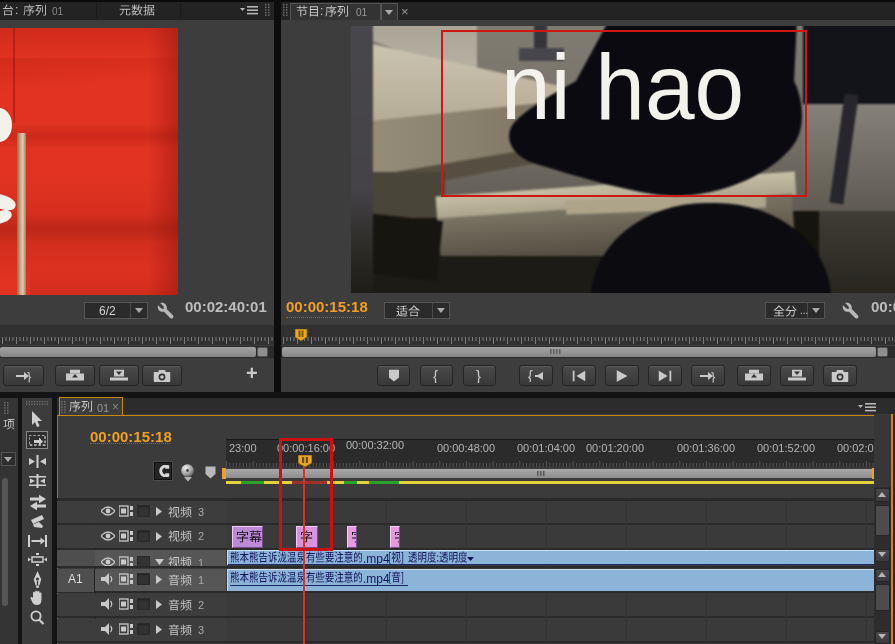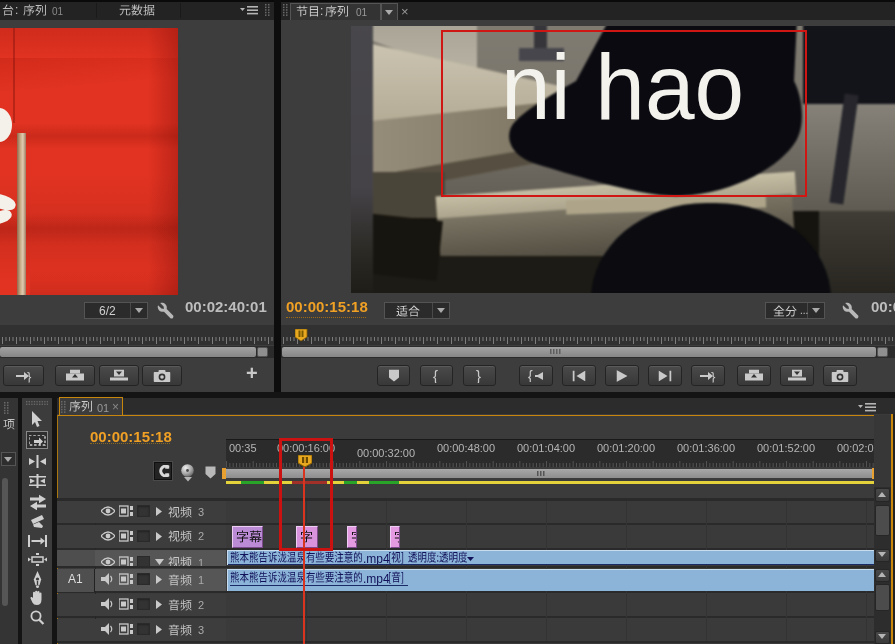--- a/index.html
+++ b/index.html
@@ -663,26 +663,26 @@
       <circle cx="6.5" cy="6.5" r="1.4" fill="#4a4a4a"></circle>
     </svg>
 <svg class="abs" style="left:184px;top:477px" width="9" height="5">
       <path d="M0 0 L8 0 L4 4.5 Z" fill="#b5b5b5"></path>
     </svg>
 <svg class="abs" style="left:205px;top:466px" width="11" height="13">
       <path d="M0.5 0.5 H10.5 V8 L5.5 12.5 L0.5 8 Z" fill="#b9b9b9"></path>
     </svg>
 <div class="abs" style="left:226px;top:439px;width:648px;height:28px;background:#2b2b2b;border-top:1px solid #191919;overflow:hidden"></div>
 <div class="abs" style="left:226px;top:439px;width:648px;height:28px;overflow:hidden">
-<div style="position:absolute;left:3px;top:3px;font:400 11px 'Liberation Sans',sans-serif;color:#b5b5b5">00:35</div>
+<div style="position:absolute;left:3px;top:3px;font:400 11px 'Liberation Sans',sans-serif;color:#b5b5b5">23:00</div>
 <div style="position:absolute;left:40px;top:3px;width:80px;text-align:center;font:400 11px 'Liberation Sans',sans-serif;color:#b5b5b5">00:00:16:00</div>
-<div style="position:absolute;left:120px;top:8px;width:80px;text-align:center;font:400 11px 'Liberation Sans',sans-serif;color:#b5b5b5">00:00:32:00</div>
+<div style="position:absolute;left:120px;top:0;width:80px;text-align:left;font:400 11px 'Liberation Sans',sans-serif;color:#b5b5b5">00:00:32:00</div>
 <div style="position:absolute;left:200px;top:3px;width:80px;text-align:center;font:400 11px 'Liberation Sans',sans-serif;color:#b5b5b5">00:00:48:00</div>
 <div style="position:absolute;left:280px;top:3px;width:80px;text-align:center;font:400 11px 'Liberation Sans',sans-serif;color:#b5b5b5">00:01:04:00</div>
-<div style="position:absolute;left:360px;top:3px;width:80px;text-align:center;font:400 11px 'Liberation Sans',sans-serif;color:#b5b5b5">00:01:20:00</div>
+<div style="position:absolute;left:360px;top:3px;width:80px;text-align:left;font:400 11px 'Liberation Sans',sans-serif;color:#b5b5b5">00:01:20:00</div>
 <div style="position:absolute;left:440px;top:3px;width:80px;text-align:center;font:400 11px 'Liberation Sans',sans-serif;color:#b5b5b5">00:01:36:00</div>
 <div style="position:absolute;left:520px;top:3px;width:80px;text-align:center;font:400 11px 'Liberation Sans',sans-serif;color:#b5b5b5">00:01:52:00</div>
 <div style="position:absolute;left:600px;top:3px;width:80px;text-align:center;font:400 11px 'Liberation Sans',sans-serif;color:#b5b5b5">00:02:08:00</div>
 </div>
 <svg class="abs" style="left:226px;top:461px" width="648" height="6">
       <rect x="0.00" y="0" width="1" height="6" fill="#525252"></rect>
       <rect x="3.33" y="2" width="1" height="4" fill="#525252"></rect>
       <rect x="6.67" y="2" width="1" height="4" fill="#525252"></rect>
       <rect x="10.00" y="2" width="1" height="4" fill="#525252"></rect>
       <rect x="13.33" y="2" width="1" height="4" fill="#525252"></rect>

